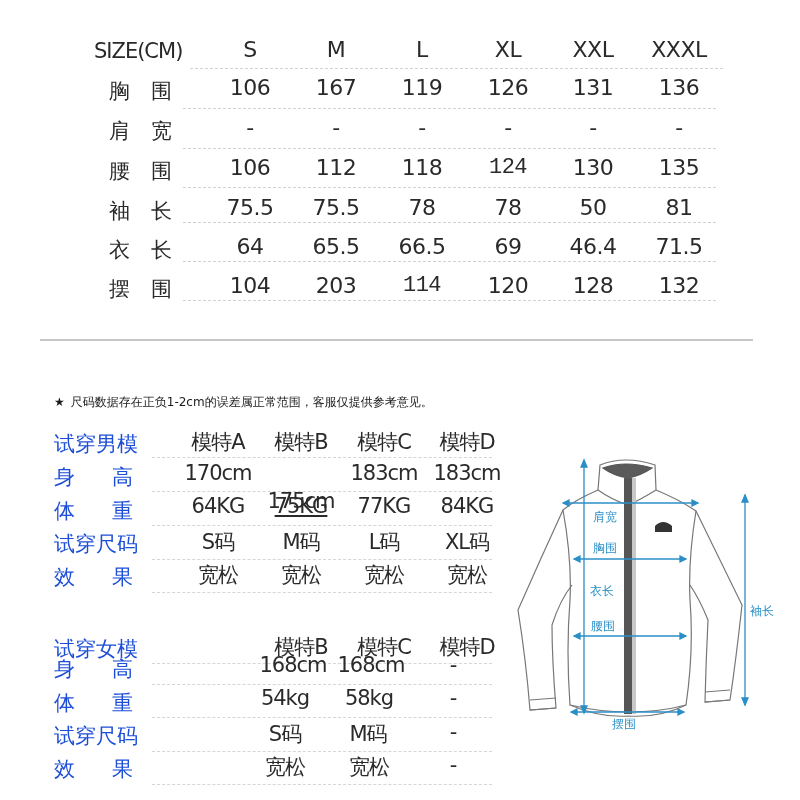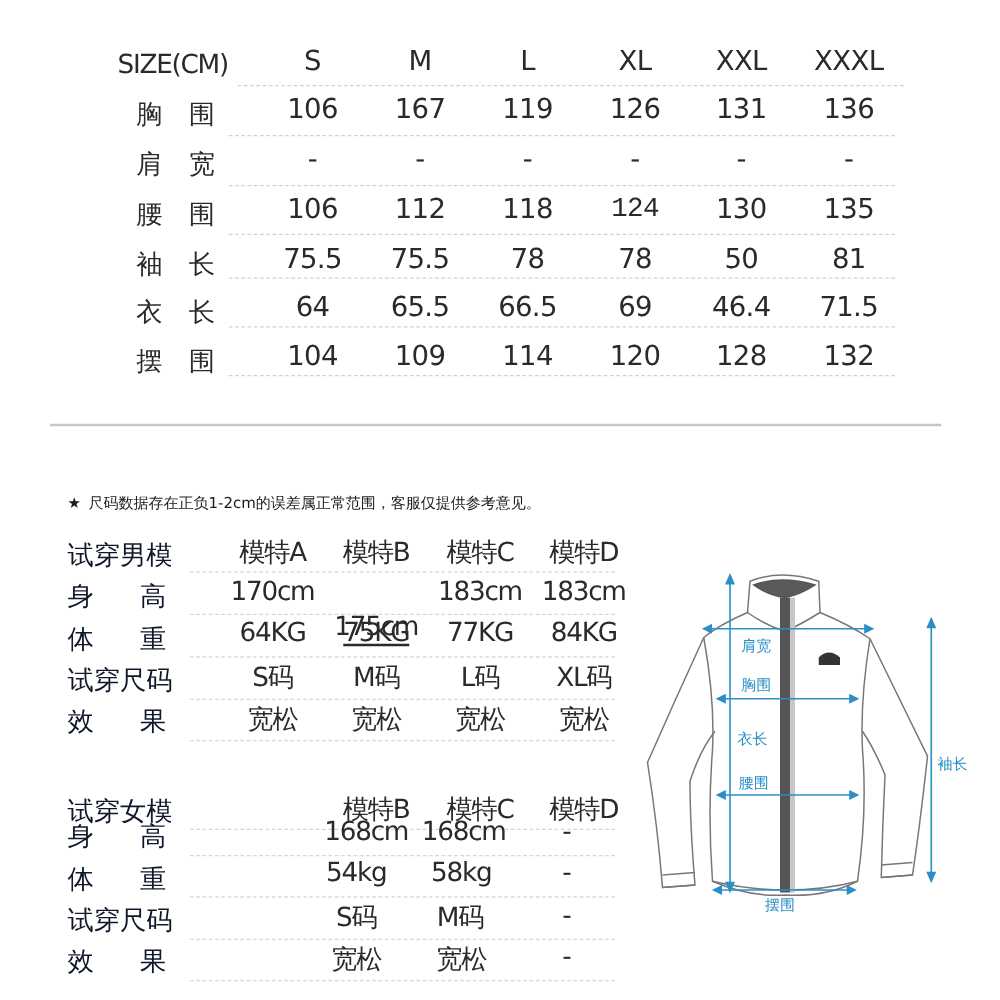--- a/index.html
+++ b/index.html
@@ -17,21 +17,21 @@
   .st-dash { position: absolute; left: 190px; width: 533px; height: 0; border-top: 1px dashed #d2d2d2; }
 
   .separator { position: absolute; left: 40px; top: 339px; width: 713px; height: 2px; background: #c6c6c6; }
 
   .note { position: absolute; left: 54px; top: 394px; font-size: 12px; color: #1a1a1a; white-space: nowrap; }
   .note .star { font-size: 12px; margin-right: 6px; }
 
   
   .model-table { position: absolute; left: 0; width: 500px; }
   .mt-row { position: absolute; left: 0; width: 500px; height: 33px; }
-  .mt-label { position: absolute; left: 54px; font-size: 21px; color: #0f172a; white-space: nowrap; }
+  .mt-label { position: absolute; left: 54px; font-size: 21px; color: #1d4ed8; white-space: nowrap; }
   .mt-label .a { position: absolute; left: 0; }
   .mt-label .b { position: absolute; left: 58px; }
   .mt-cell { position: absolute; width: 90px; margin-left: -45px; text-align: center; font-size: 21px; color: #2a2a2a; letter-spacing: -1px; white-space: nowrap; }
   .mt-dash { position: absolute; left: 152px; width: 340px; height: 0; border-top: 1px dashed #d6d6d6; }
 
   
   .diagram { position: absolute; left: 505px; top: 455px; width: 295px; height: 290px; }
   .diagram svg { position: absolute; left: 0; top: 0; }
   .dlabel { position: absolute; font-size: 12px; color: #2a8fc7; white-space: nowrap; }
 </style>
@@ -120,22 +120,22 @@
     <span class="st-cell" style="left:679px;">71.5</span>
     <div class="st-dash" style="top:27px;left:183px;"></div>
   </div>
 
   <div class="st-row" style="top:273px;">
     <span class="st-label" style="left:109px;top:2px;">
         <span class="c1">摆</span>
         <span class="c2">围</span>
       </span>
     <span class="st-cell" style="left:250px;">104</span>
-    <span class="st-cell" style="left:336px;">109</span>
-    <span class="st-cell" style="left:422px;">114</span>
+    <span class="st-cell" style="left:336px;">203</span>
+    <span class="st-cell" style="left:422px;font-family:Liberation Mono, monospace;">114</span>
     <span class="st-cell" style="left:508px;">120</span>
     <span class="st-cell" style="left:593px;">128</span>
     <span class="st-cell" style="left:679px;">132</span>
     <div class="st-dash" style="top:27px;left:183px;"></div>
   </div>
 </div>
 
 <div class="separator"></div>
 
 <div class="note">

